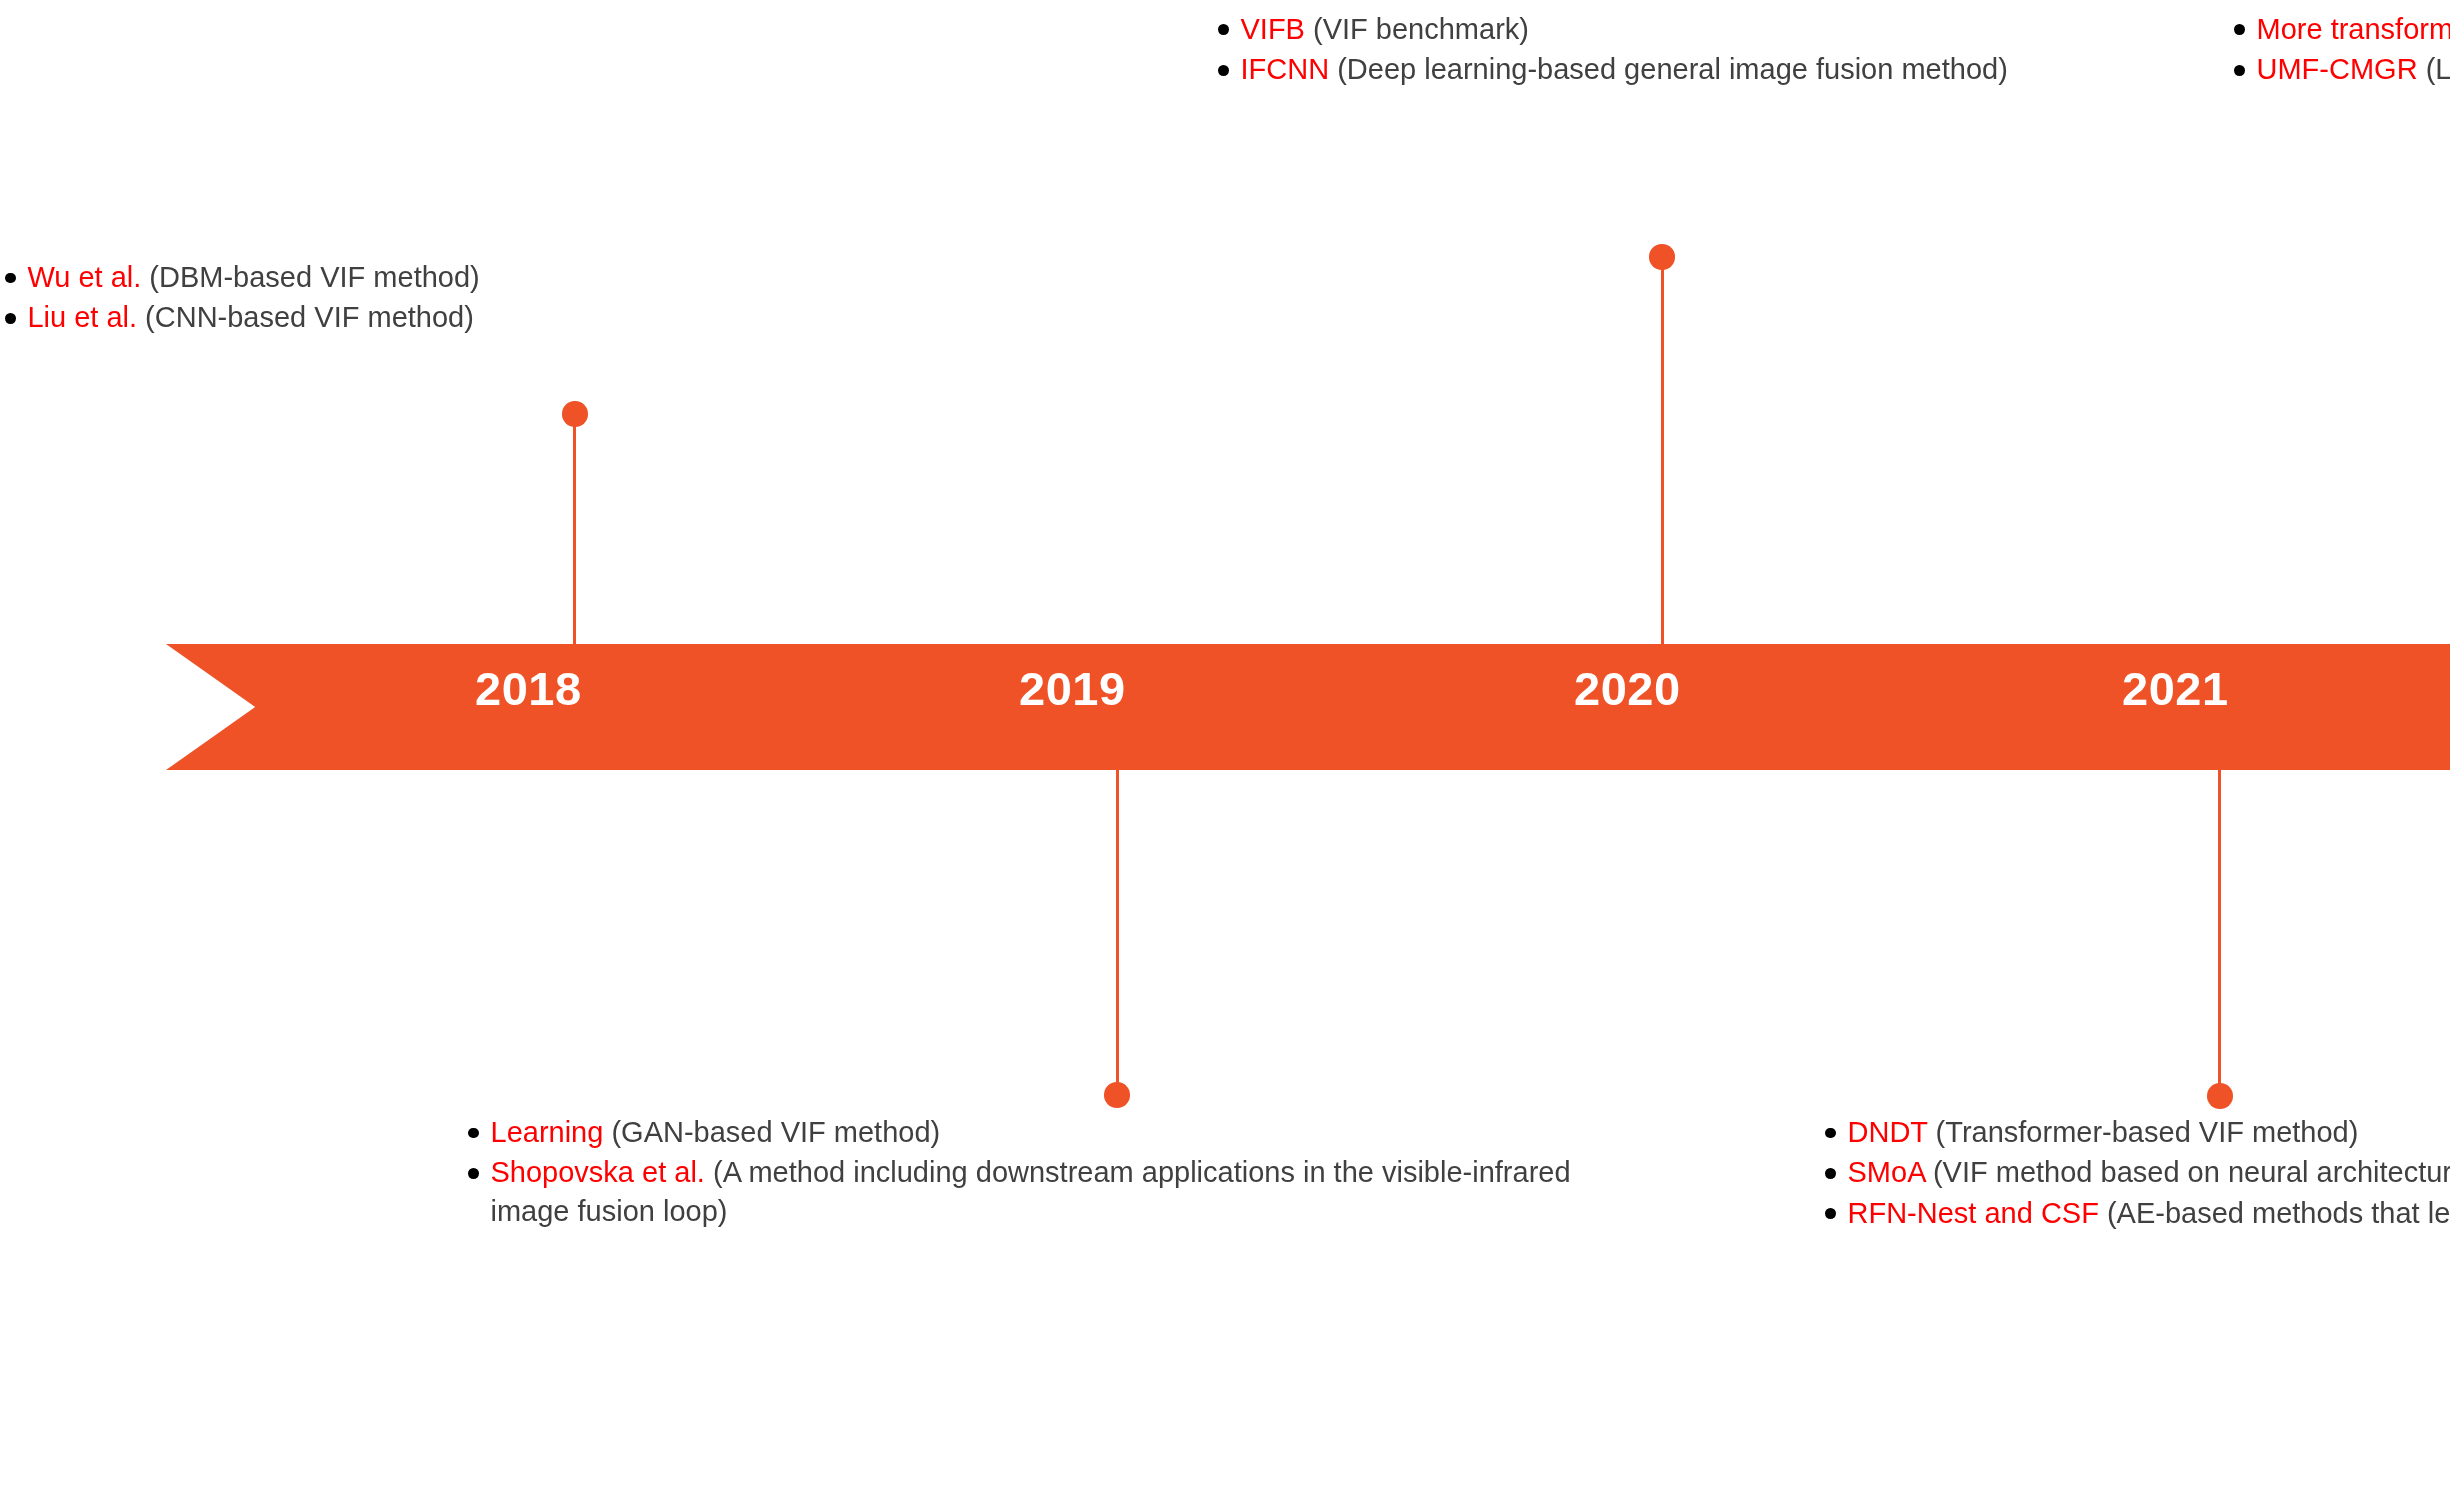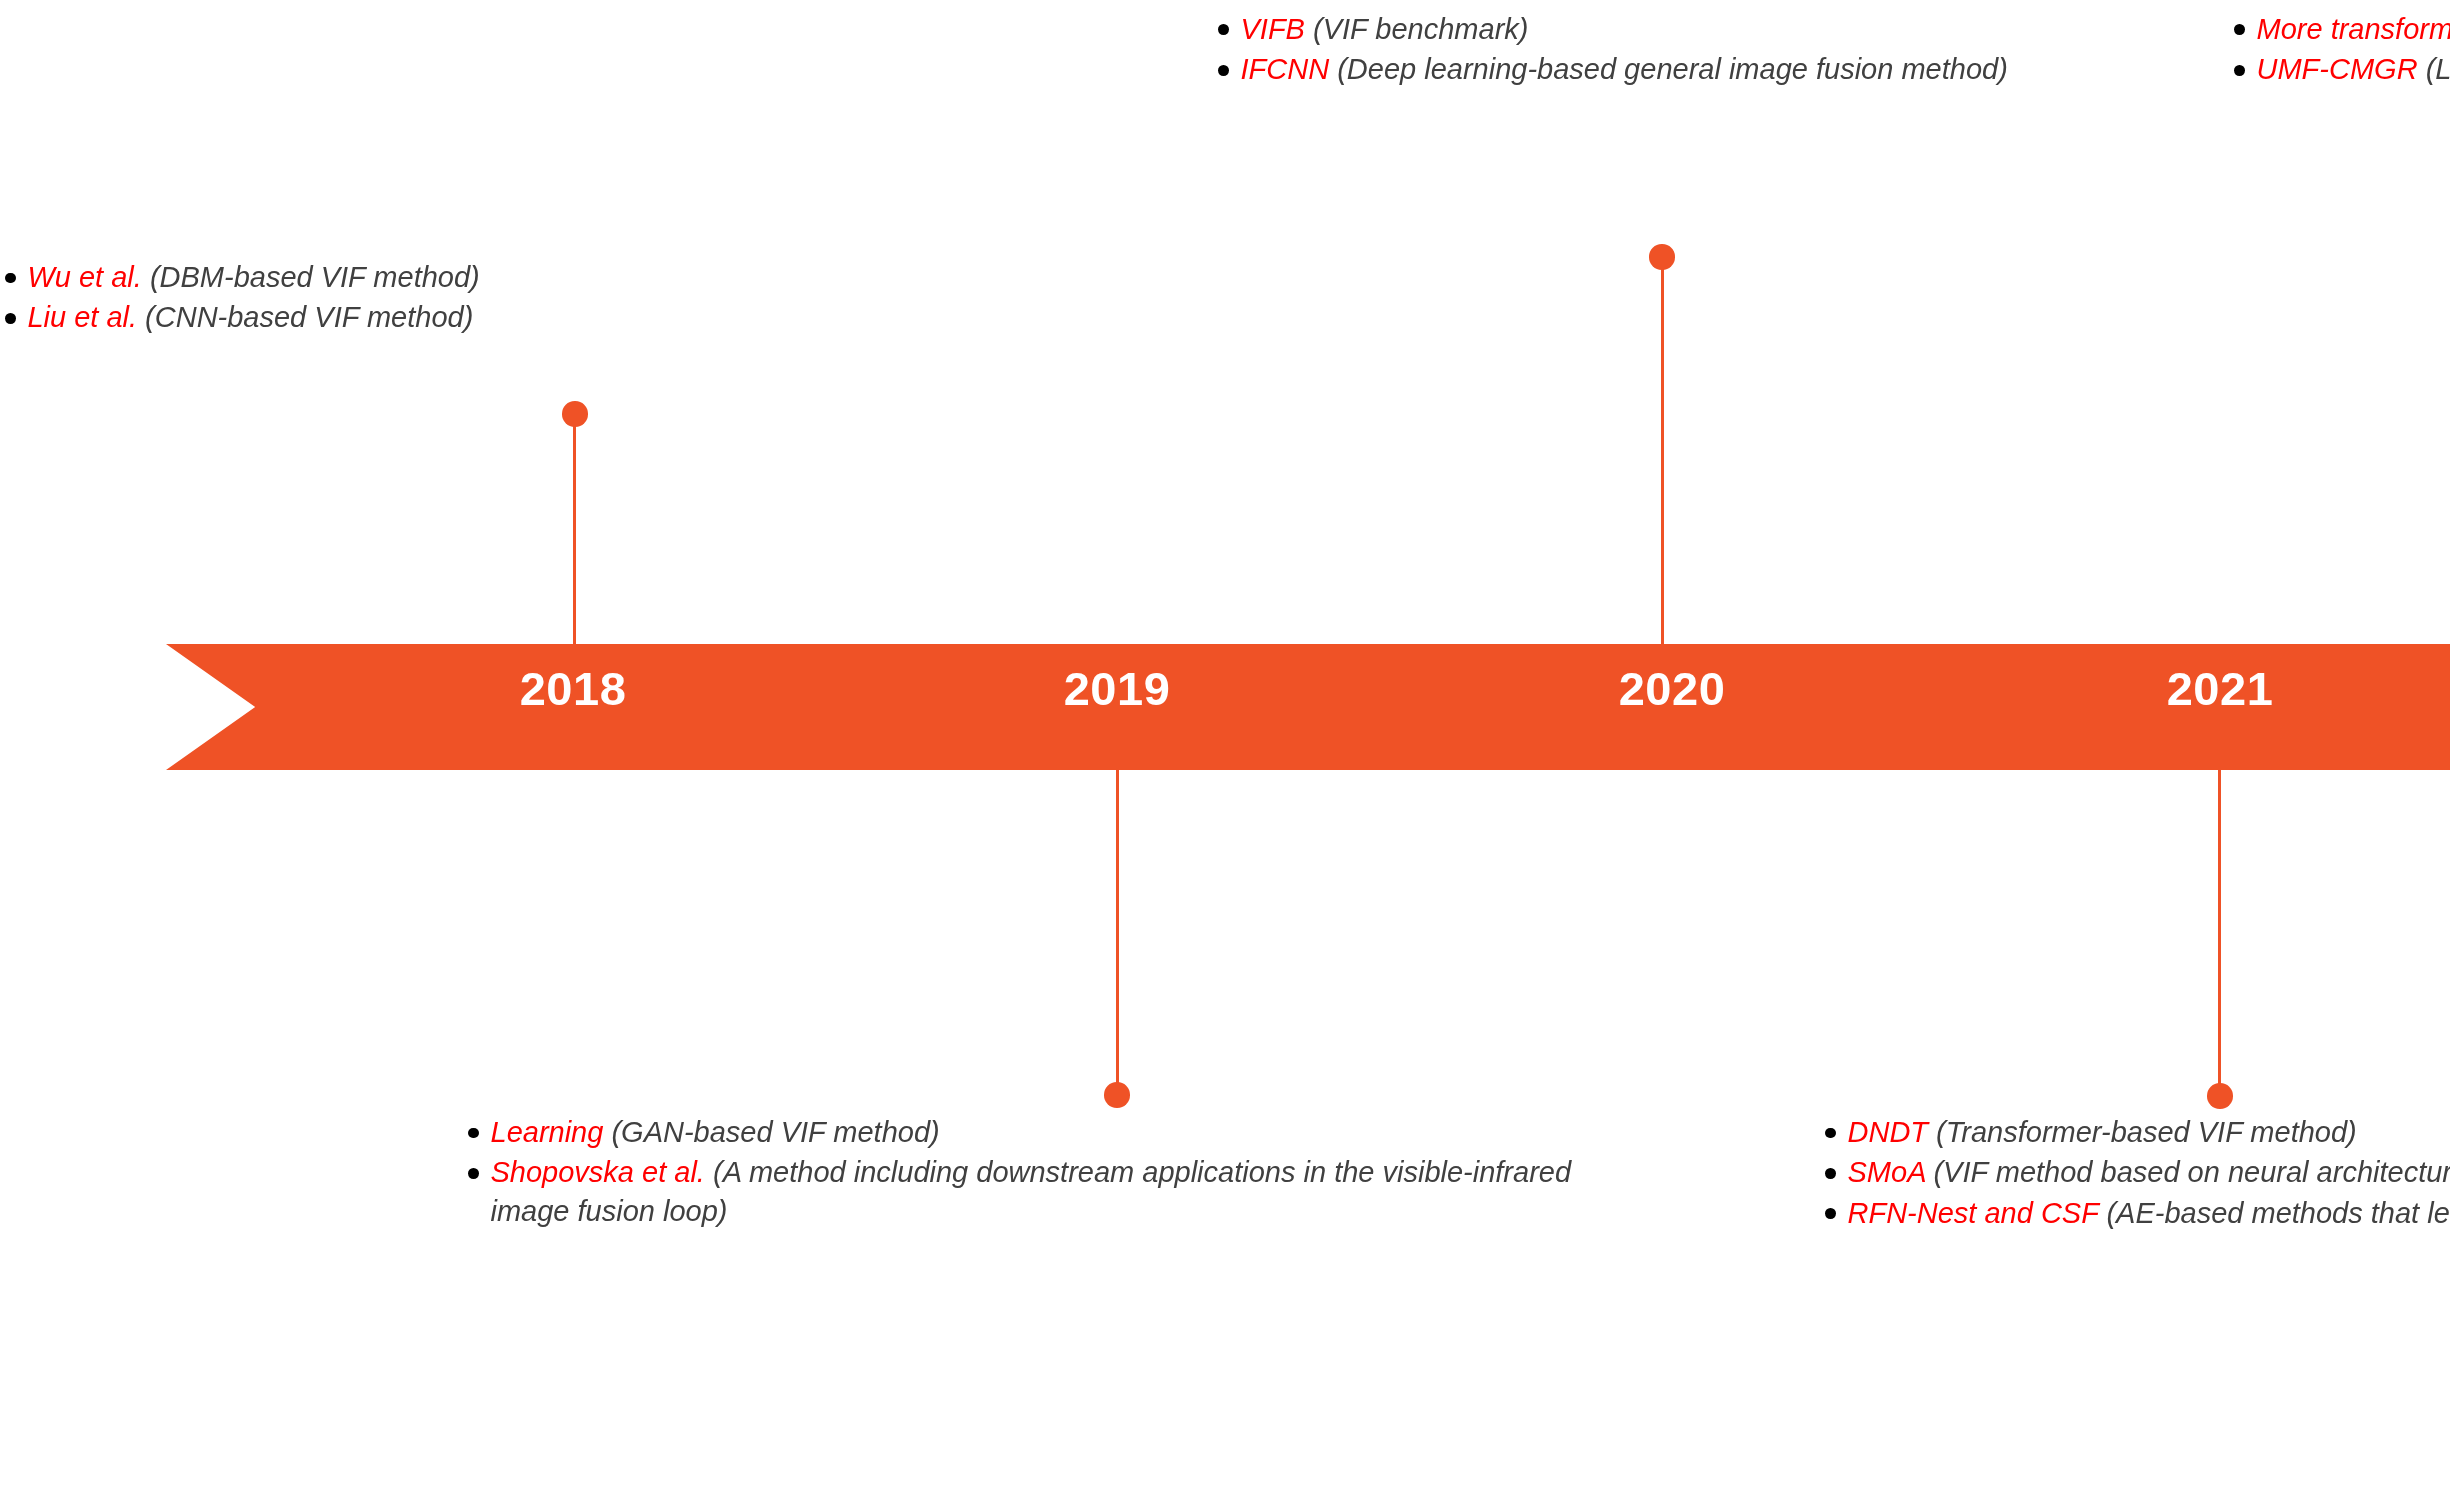--- a/index.html
+++ b/index.html
@@ -25,21 +25,20 @@
     top: 644px;
     width: 2749px;
     height: 126px;
   }
   .timeline-bar svg { display: block; width: 100%; height: 100%; }
 
   .year-label {
     position: absolute;
     top: 665px;
     width: 196px;
-    text-align: center;
     font-size: 47px;
     font-weight: bold;
     color: #ffffff;
     letter-spacing: 0.5px;
     line-height: 1;
     font-family: "Liberation Sans", sans-serif;
   }
 
   
   .connector-line {
@@ -60,21 +59,20 @@
     position: absolute;
     font-size: 29px;
     line-height: 1.32;
     color: #404040;
     font-family: "Liberation Sans", sans-serif;
   }
   .note-item {
     position: relative;
     padding-left: 22.5px;
     margin-bottom: 2px;
-    font-style: italic;
   }
   .note-bullet {
     position: absolute;
     left: 0;
     top: 14.7px;
     width: 10.8px;
     height: 10.8px;
     border-radius: 50%;
     background: #000000;
   }

